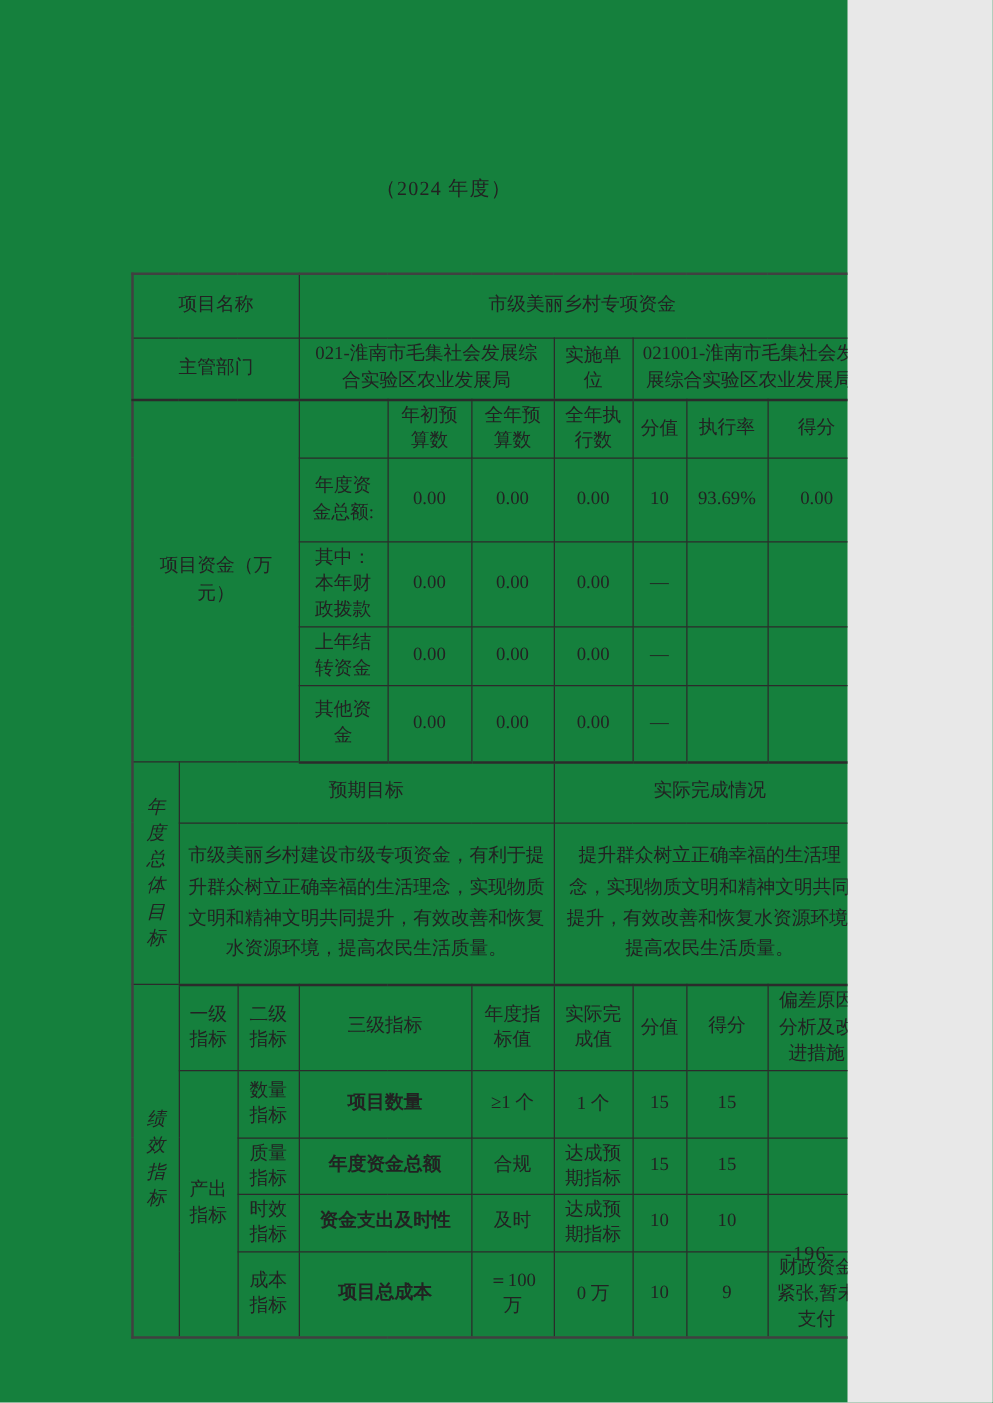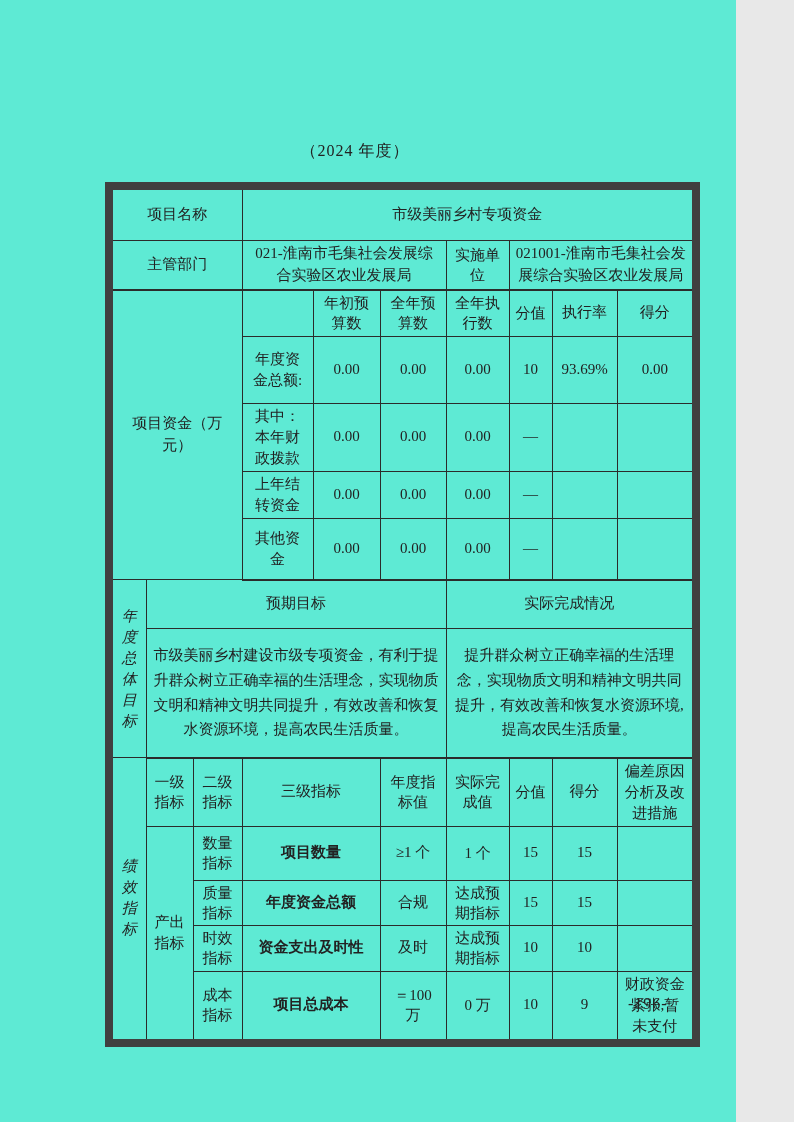--- a/index.html
+++ b/index.html
@@ -1,40 +1,40 @@
 <!DOCTYPE html>
 <html><head>
 <meta charset="utf-8">
 <style>
   html,body{margin:0;padding:0;background:#e8e8e8;}
   .page{
     position:relative;
-    width:736px;height:1122px;
-    background:#5eead4;
+    width:678px;height:1122px;
+    background:#15803d;
     font-family:"Liberation Serif","DejaVu Serif",serif;
     color:#222;
     overflow:hidden;
   }
   .doc-title{
     position:absolute;top:141px;left:105px;width:500px;
     text-align:center;font-size:16px;letter-spacing:1px;
   }
   table.main-table{
     position:absolute;top:182px;left:105px;
     border-collapse:collapse;table-layout:fixed;
     width:587px;
     font-size:15px;line-height:1.45;
   }
   table.main-table td{
     border:1px solid #2b2b2b;
     text-align:center;vertical-align:middle;
     padding:2px 6px;
     overflow:hidden;
   }
-  table.main-table{border:8px solid #404040;}
+  table.main-table{border:2px solid #404040;margin-top:36px;}
   tr.sec-end td{border-bottom-width:2px;}
   
   tr.r1 td{height:46px;}
   tr.r2 td{height:41px;}
   tr.r3 td{height:41px;}
   tr.r4 td{height:62px;}
   tr.r5 td{height:52px;}
   tr.r6 td{height:42px;}
   tr.r7 td{height:56px;}
   tr.r8 td{height:43px;}

